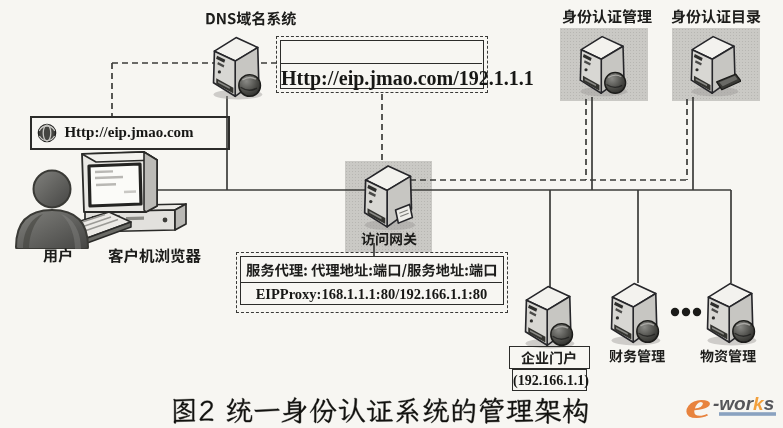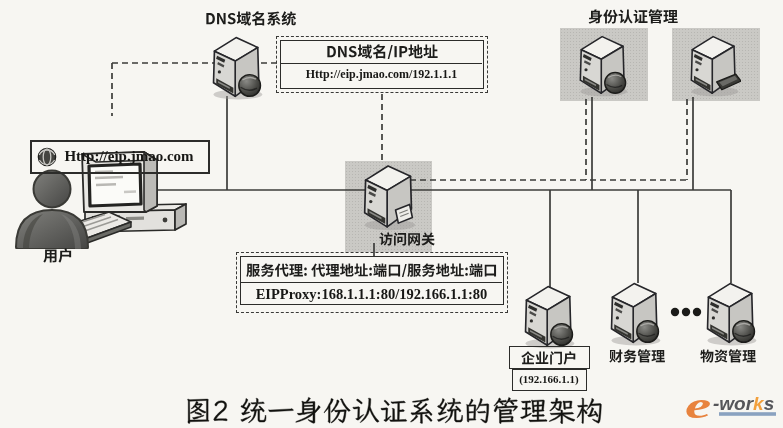--- a/index.html
+++ b/index.html
@@ -200,42 +200,42 @@
   <svg class="abs" style="left:703px;top:279px" width="56" height="67" viewBox="0 0 62 74">
       <use href="#sym-server"></use>
     </svg>
   <svg class="abs" style="left:52px;top:148px" width="140" height="100" viewBox="0 0 140 100">
       <use href="#sym-computer"></use>
     </svg>
   <svg class="abs" style="left:13px;top:167px" width="78" height="82" viewBox="0 0 78 82">
       <use href="#sym-person"></use>
     </svg>
 
-  <div class="box b-solid" style="left:30px;top:116px;width:180px;height:34px;border-width:2px;margin-top:24px;">
+  <div class="box b-solid" style="left:30px;top:116px;width:200px;height:34px;border-width:2px;">
     <svg class="abs" style="left:5px;top:5px" width="20" height="20" viewBox="0 0 20 20">
         <use href="#sym-globe"></use>
       </svg>
     <div class="latin" style="left:28px;top:6px;width:138px;text-align:center;font-size:15px;">Http://eip.jmao.com</div>
   </div>
 
   <div class="box b-dash" style="left:276px;top:36px;width:212px;height:57px;"></div>
   <div class="box b-solid" style="left:280px;top:40px;width:204px;height:49px;">
     <div class="abs" style="left:0;top:22px;width:201px;height:0;border-top:1.6px solid #2c2c2a;"></div>
-    <div class="latin" style="left:0;top:26px;width:201px;text-align:center;font-size:12px;">Http://eip.jmao.com/192.1.1.1</div>
+    <div class="latin" style="left:0;top:26px;width:201px;text-align:center;font-size:20px;">Http://eip.jmao.com/192.1.1.1</div>
   </div>
 
   <div class="box b-dash" style="left:236px;top:252px;width:272px;height:61px;"></div>
   <div class="box b-solid" style="left:240px;top:256px;width:264px;height:49px;">
     <div class="abs" style="left:0;top:25px;width:261px;height:0;border-top:1.6px solid #2c2c2a;"></div>
     <div class="latin" style="left:0;top:29px;width:261px;text-align:center;font-size:14.5px;">EIPProxy:168.1.1.1:80/192.166.1.1:80</div>
   </div>
 
   <div class="box b-solid" style="left:509px;top:346px;width:81px;height:23px;"></div>
   <div class="box b-solid" style="left:512px;top:369px;width:75px;height:22px;">
-    <div class="latin" style="left:0;top:3px;width:72px;text-align:center;font-size:11px;">(192.166.1.1)</div>
+    <div class="latin" style="left:0;top:3px;width:72px;text-align:center;font-size:14px;">(192.166.1.1)</div>
   </div>
 
   <div class="cjk" style="left:670px;top:306px;">
     <span class="bind-text">...</span>
     <svg width="32" height="12" viewBox="0 0 32 12" aria-hidden="true">
         <circle cx="5" cy="6" r="4.2" fill="#1b1b19"></circle>
         <circle cx="16" cy="6" r="4.2" fill="#1b1b19"></circle>
         <circle cx="27" cy="6" r="4.2" fill="#1b1b19"></circle>
       </svg>
   </div>
@@ -247,67 +247,76 @@
           <use href="#q0"></use>
           <use href="#q1" x="71.4"></use>
           <use href="#q2" x="146.3"></use>
           <use href="#q3" x="208.7"></use>
           <use href="#q4" x="308.7"></use>
           <use href="#q5" x="408.7"></use>
           <use href="#q6" x="508.7"></use>
         </g>
       </svg>
 </div>
-<div class="cjk" style="left:588px;top:9px;font-weight:bold;">
+<div class="cjk" style="left:562px;top:9px;font-weight:bold;">
   <span class="bind-text">身份认证管理</span>
   <svg width="90.0" height="15" viewBox="0 0 600.0 100" aria-hidden="true">
         <g fill="#1d1d1b">
           <use href="#q7"></use>
           <use href="#q8" x="100.0"></use>
           <use href="#q9" x="200.0"></use>
           <use href="#q10" x="300.0"></use>
           <use href="#q11" x="400.0"></use>
           <use href="#q12" x="500.0"></use>
         </g>
       </svg>
 </div>
-<div class="cjk" style="left:325.9675px;top:44px;">
-  <span class="bind-text">DNS域名/IP地址</span>
-  <svg width="112.1" height="15" viewBox="0 0 747.1 100" aria-hidden="true">
-        <g fill="#1d1d1b">
-          <use href="#q0"></use>
-          <use href="#q1" x="71.4"></use>
-          <use href="#q2" x="146.3"></use>
-          <use href="#q3" x="208.7"></use>
-          <use href="#q4" x="308.7"></use>
-          <use href="#q15" x="408.7"></use>
-          <use href="#q16" x="447.4"></use>
-          <use href="#q17" x="480.4"></use>
-          <use href="#q18" x="547.1"></use>
-          <use href="#q19" x="647.1"></use>
-        </g>
-      </svg>
-</div>
-<div class="cjk" style="left:379px;top:232px;text-decoration:underline;">
+<div class="cjk" style="left:671.0px;top:9px;">
+  <span class="bind-text">身份认证目录</span>
+  <svg width="90.0" height="15" viewBox="0 0 600.0 100" aria-hidden="true">
+        <g fill="#1d1d1b">
+          <use href="#q7"></use>
+          <use href="#q8" x="100.0"></use>
+          <use href="#q9" x="200.0"></use>
+          <use href="#q10" x="300.0"></use>
+          <use href="#q13" x="400.0"></use>
+          <use href="#q14" x="500.0"></use>
+        </g>
+      </svg>
+</div>
+<div class="cjk" style="left:361px;top:232px;text-decoration:underline;">
   <span class="bind-text">访问网关</span>
   <svg width="56.1" height="14" viewBox="0 0 400.9 100" aria-hidden="true">
         <g fill="#1d1d1b">
           <use href="#q20"></use>
           <use href="#q21" x="100.3"></use>
           <use href="#q22" x="200.6"></use>
           <use href="#q23" x="300.9"></use>
         </g>
       </svg>
 </div>
 <div class="cjk" style="left:42.97px;top:248px;text-align:center;">
   <span class="bind-text">用户</span>
   <svg width="30.1" height="15" viewBox="0 0 200.4 100" aria-hidden="true">
         <g fill="#1d1d1b">
           <use href="#q24"></use>
           <use href="#q25" x="100.4"></use>
+        </g>
+      </svg>
+</div>
+<div class="cjk" style="left:107.5px;top:248px;">
+  <span class="bind-text">客户机浏览器</span>
+  <svg width="93.0" height="15.5" viewBox="0 0 600.0 100" aria-hidden="true">
+        <g fill="#1d1d1b">
+          <use href="#q26"></use>
+          <use href="#q25" x="100.0"></use>
+          <use href="#q27" x="200.0"></use>
+          <use href="#q28" x="300.0"></use>
+          <use href="#q29" x="400.0"></use>
+          <use href="#q30" x="500.0"></use>
         </g>
       </svg>
 </div>
 <div class="cjk" style="left:246.23864999999998px;top:263px;">
   <span class="bind-text">服务代理: 代理地址:端口/服务地址:端口</span>
   <svg width="251.5" height="14.3" viewBox="0 0 1758.9 100" aria-hidden="true">
         <g fill="#1d1d1b">
           <use href="#q31"></use>
           <use href="#q32" x="100.0"></use>
           <use href="#q33" x="200.0"></use>
@@ -357,21 +366,21 @@
   <span class="bind-text">物资管理</span>
   <svg width="56.2" height="14" viewBox="0 0 401.2 100" aria-hidden="true">
         <g fill="#1d1d1b">
           <use href="#q42"></use>
           <use href="#q43" x="100.4"></use>
           <use href="#q11" x="200.8"></use>
           <use href="#q12" x="301.2"></use>
         </g>
       </svg>
 </div>
-<div class="cjk" style="left:170px;top:396px;margin-left:14px;">
+<div class="cjk" style="left:170px;top:396px;">
   <span class="bind-text">图2 统一身份认证系统的管理架构</span>
   <svg width="419.9" height="28" viewBox="0 0 1499.5 100" aria-hidden="true">
         <g fill="#12120f" stroke="#12120f" stroke-width="1.4">
           <use href="#q44"></use>
           <use href="#q45" x="100.3"></use>
           <use href="#q47" x="195.9"></use>
           <use href="#q48" x="296.2"></use>
           <use href="#q49" x="396.5"></use>
           <use href="#q50" x="496.8"></use>
           <use href="#q51" x="597.1"></use>

